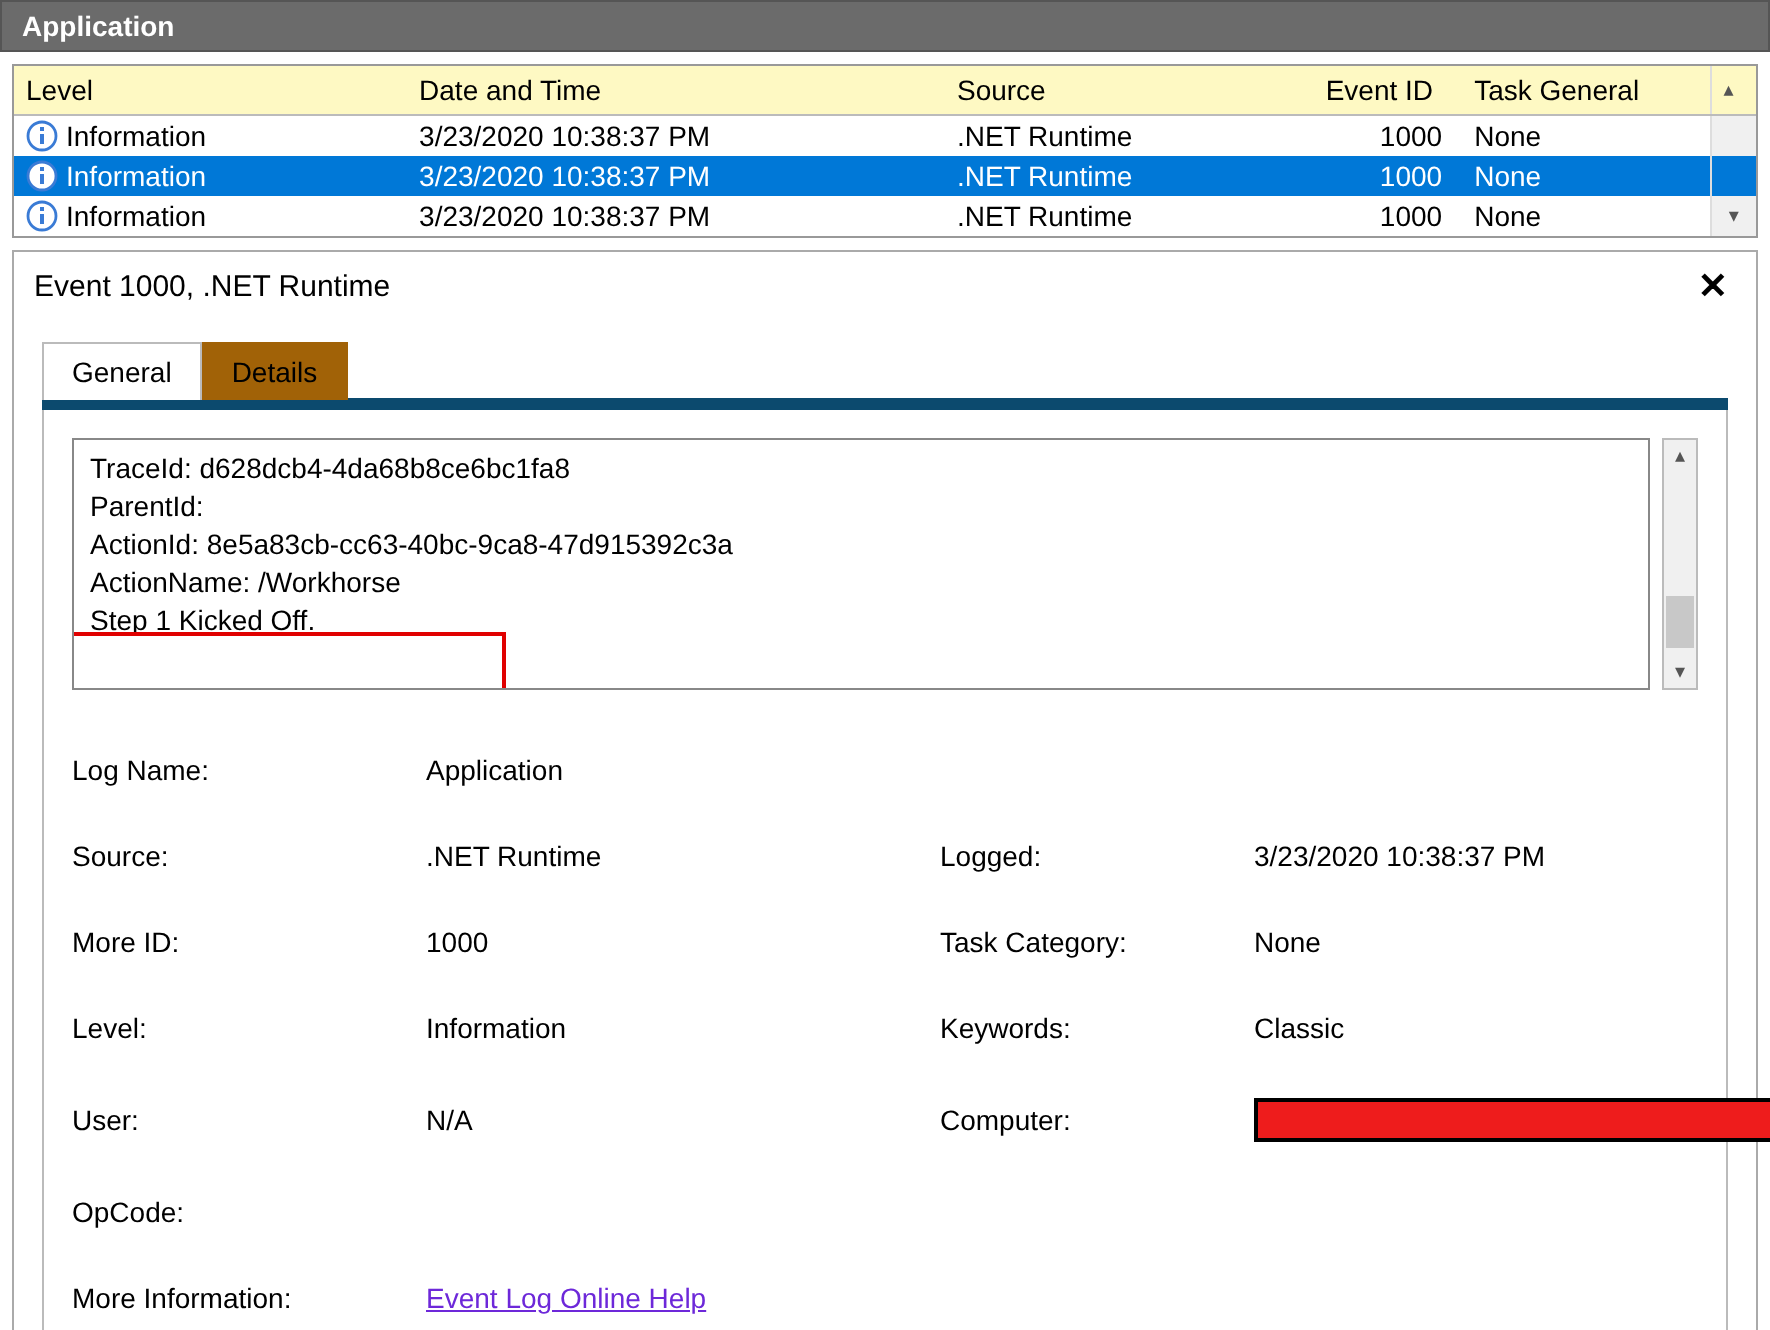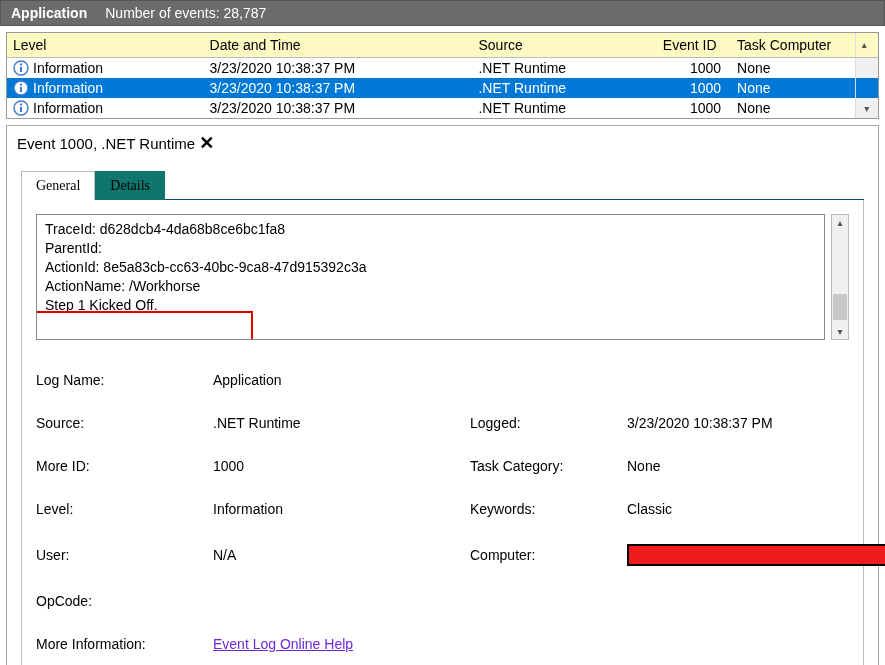--- a/index.html
+++ b/index.html
@@ -78,47 +78,46 @@
     }
     
     .details-panel {
       margin: 4px 6px 6px 6px;
       border: 1px solid #aaa;
       padding: 0;
     }
     .details-header {
       display: flex;
       align-items: center;
-      justify-content: flex-start;
+      justify-content: space-between;
       padding: 6px 10px 6px 10px;
       font-size: 15px;
     }
     .close-x {
       font-weight: 700;
       font-size: 18px;
       cursor: pointer;
       padding: 0 4px;
     }
     .tabs-wrap {
       padding: 10px 14px 0 14px;
     }
     .tabs {
       display: flex;
-      border-bottom: 1px solid #0c4a6e;
-      font-family: Liberation Serif, serif;
+      border-bottom: 6px solid #0c4a6e;
     }
     .tab {
       padding: 6px 14px;
       font-size: 14px;
       border: 1px solid transparent;
       border-bottom: none;
       cursor: pointer;
       position: relative;
       top: 1px;
-      background: #0f766e;
+      background: #a16207;
     }
     .tab.active {
       border-color: #bbb;
       background: #fff;
     }
     .tab-content {
       border: 1px solid #bbb;
       border-top: none;
       padding: 14px 14px 18px 14px;
       margin: 0 14px 10px 14px;
@@ -189,32 +188,31 @@
       color: #6d28d9;
       text-decoration: underline;
       cursor: pointer;
     }
   </style>
 </head>
 <body>
 
 <div class="header-bar">
   <span class="app-name">Application</span>
-  <span>Number of events: 28,787</span>
 </div>
 
 <div class="event-list-wrap">
   <table class="event-table">
     <thead>
       <tr>
         <th class="col-level">Level</th>
         <th class="col-date">Date and Time</th>
         <th class="col-source">Source</th>
         <th class="col-eventid" style="text-align:center">Event ID</th>
-        <th class="col-taskcat">Task Computer</th>
+        <th class="col-taskcat">Task General</th>
         <th class="col-scroll list-scroll-col">
             <span class="scroll-arrow">▴</span>
           </th>
       </tr>
     </thead>
     <tbody id="event-rows">
     <tr>
           <td class="col-level">
             <div class="level-cell">
               <span class="info-icon">

